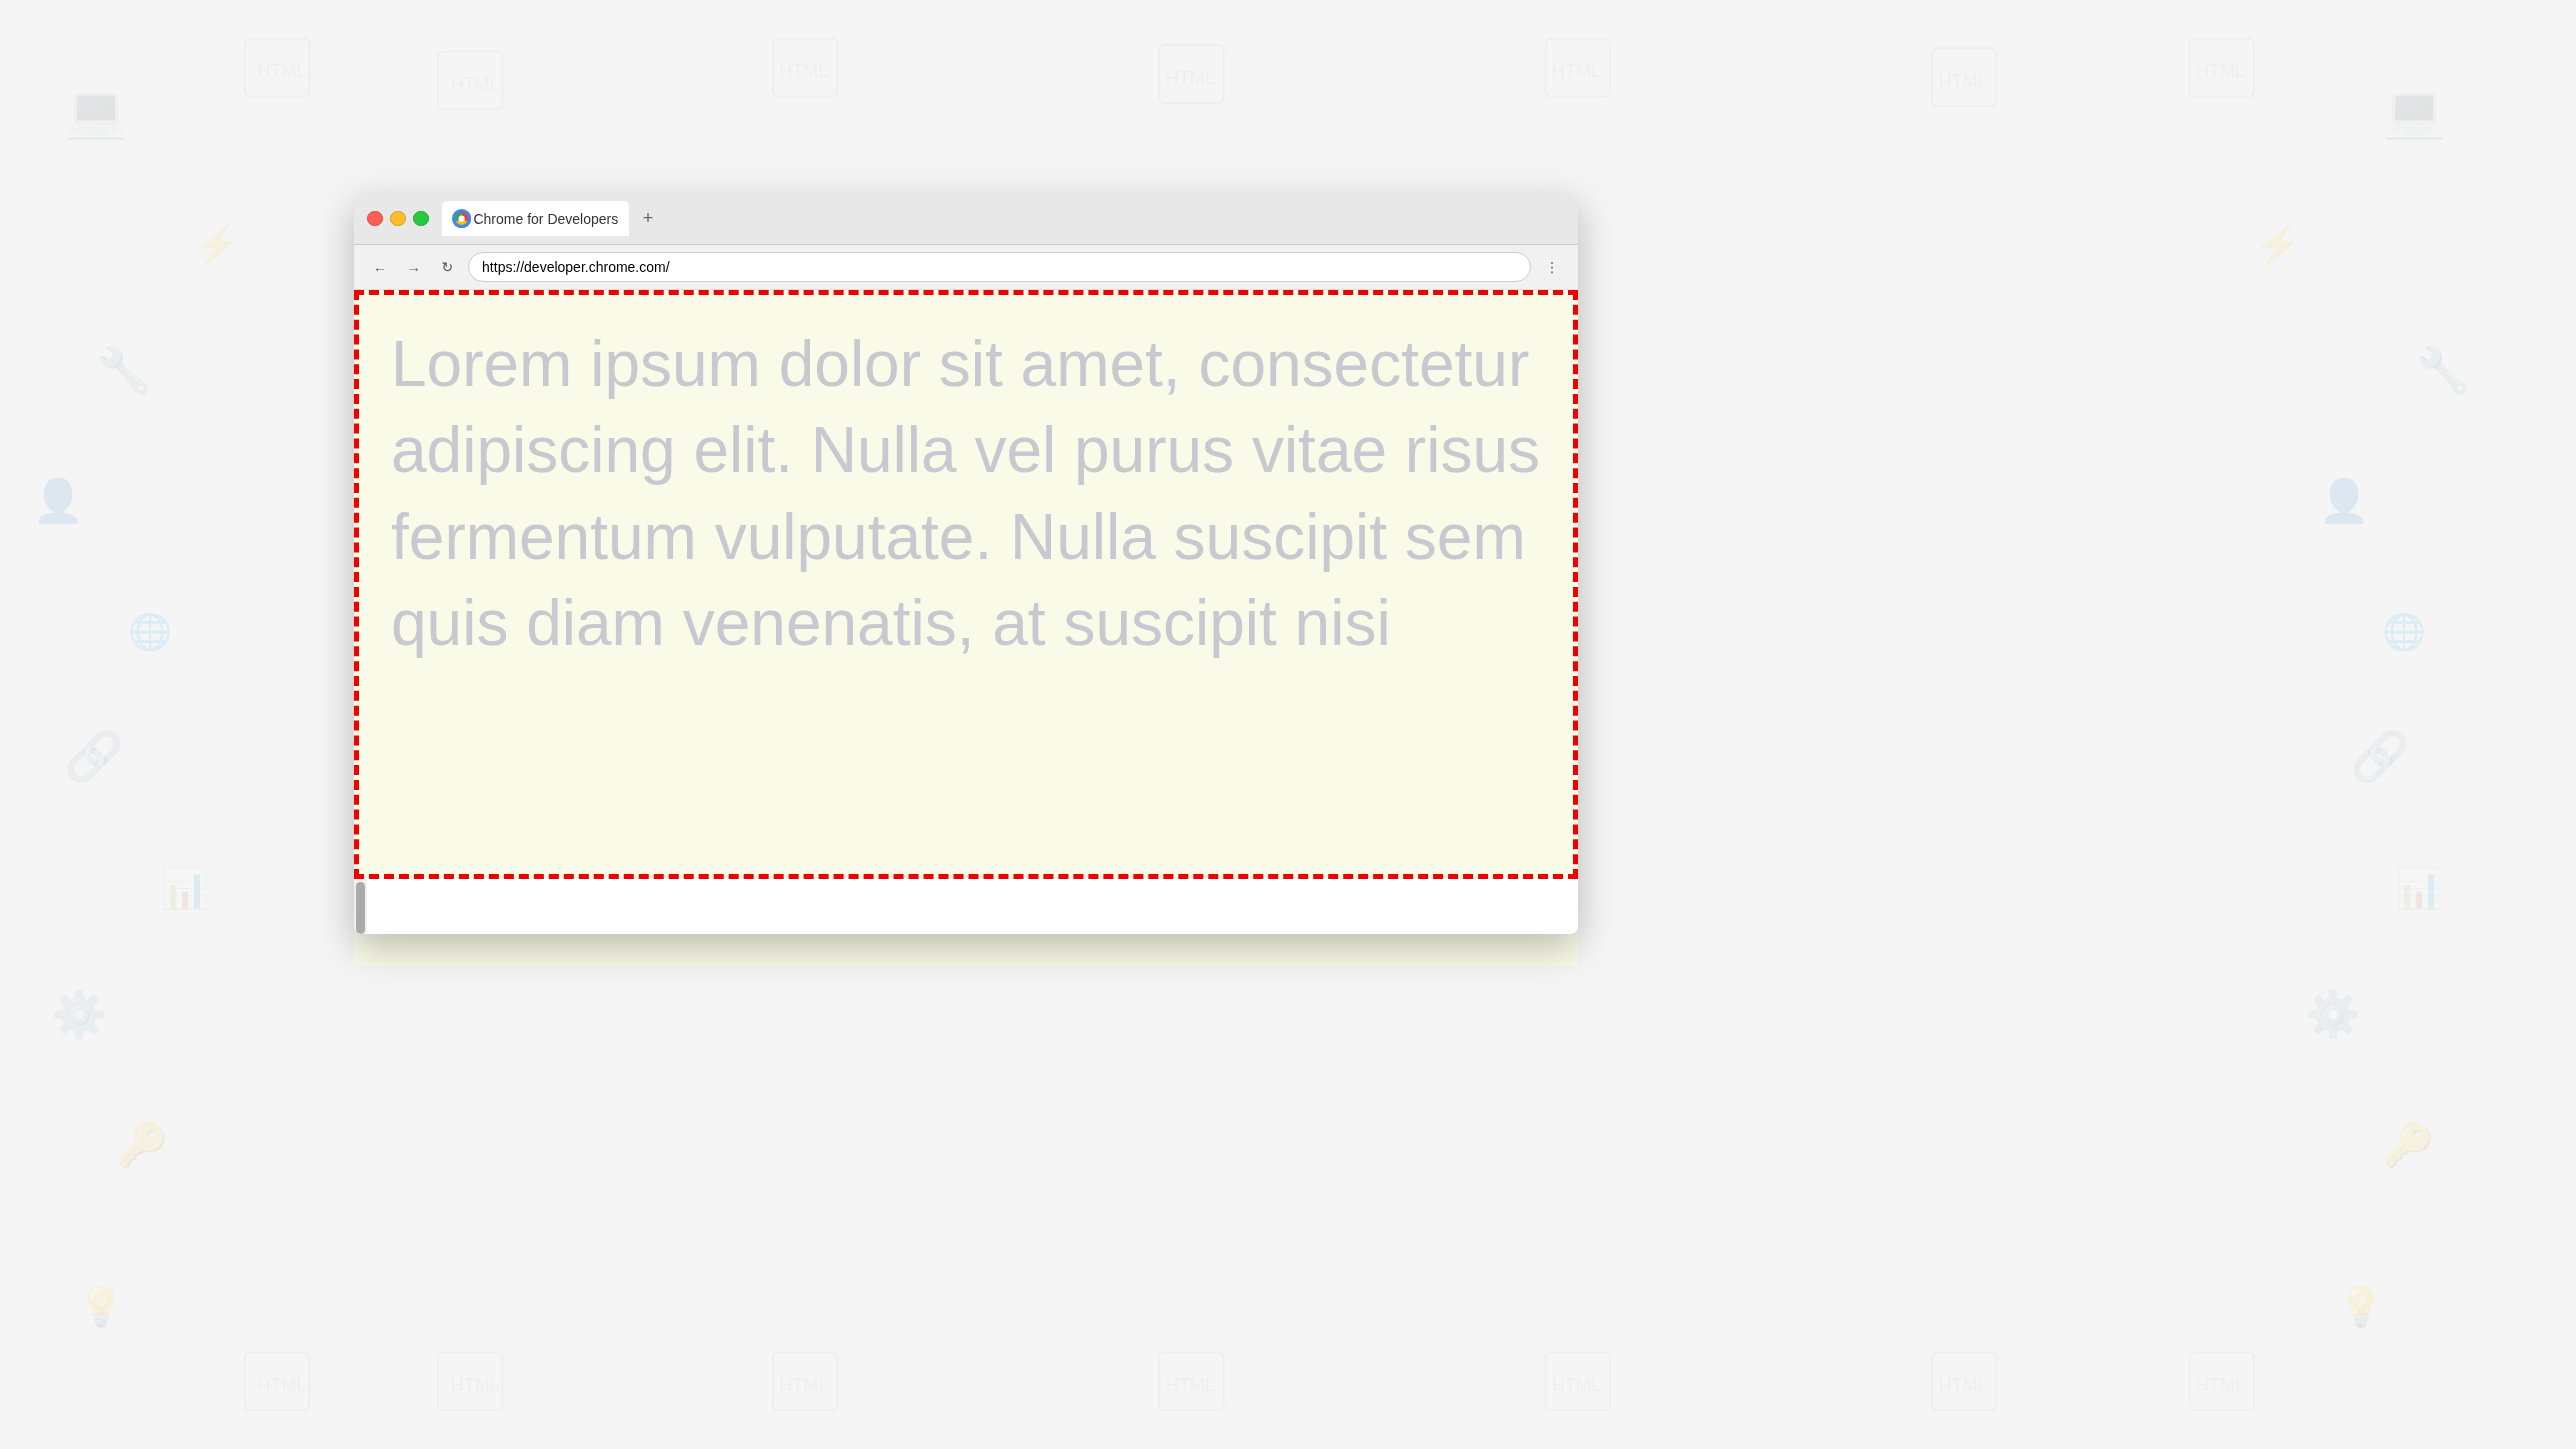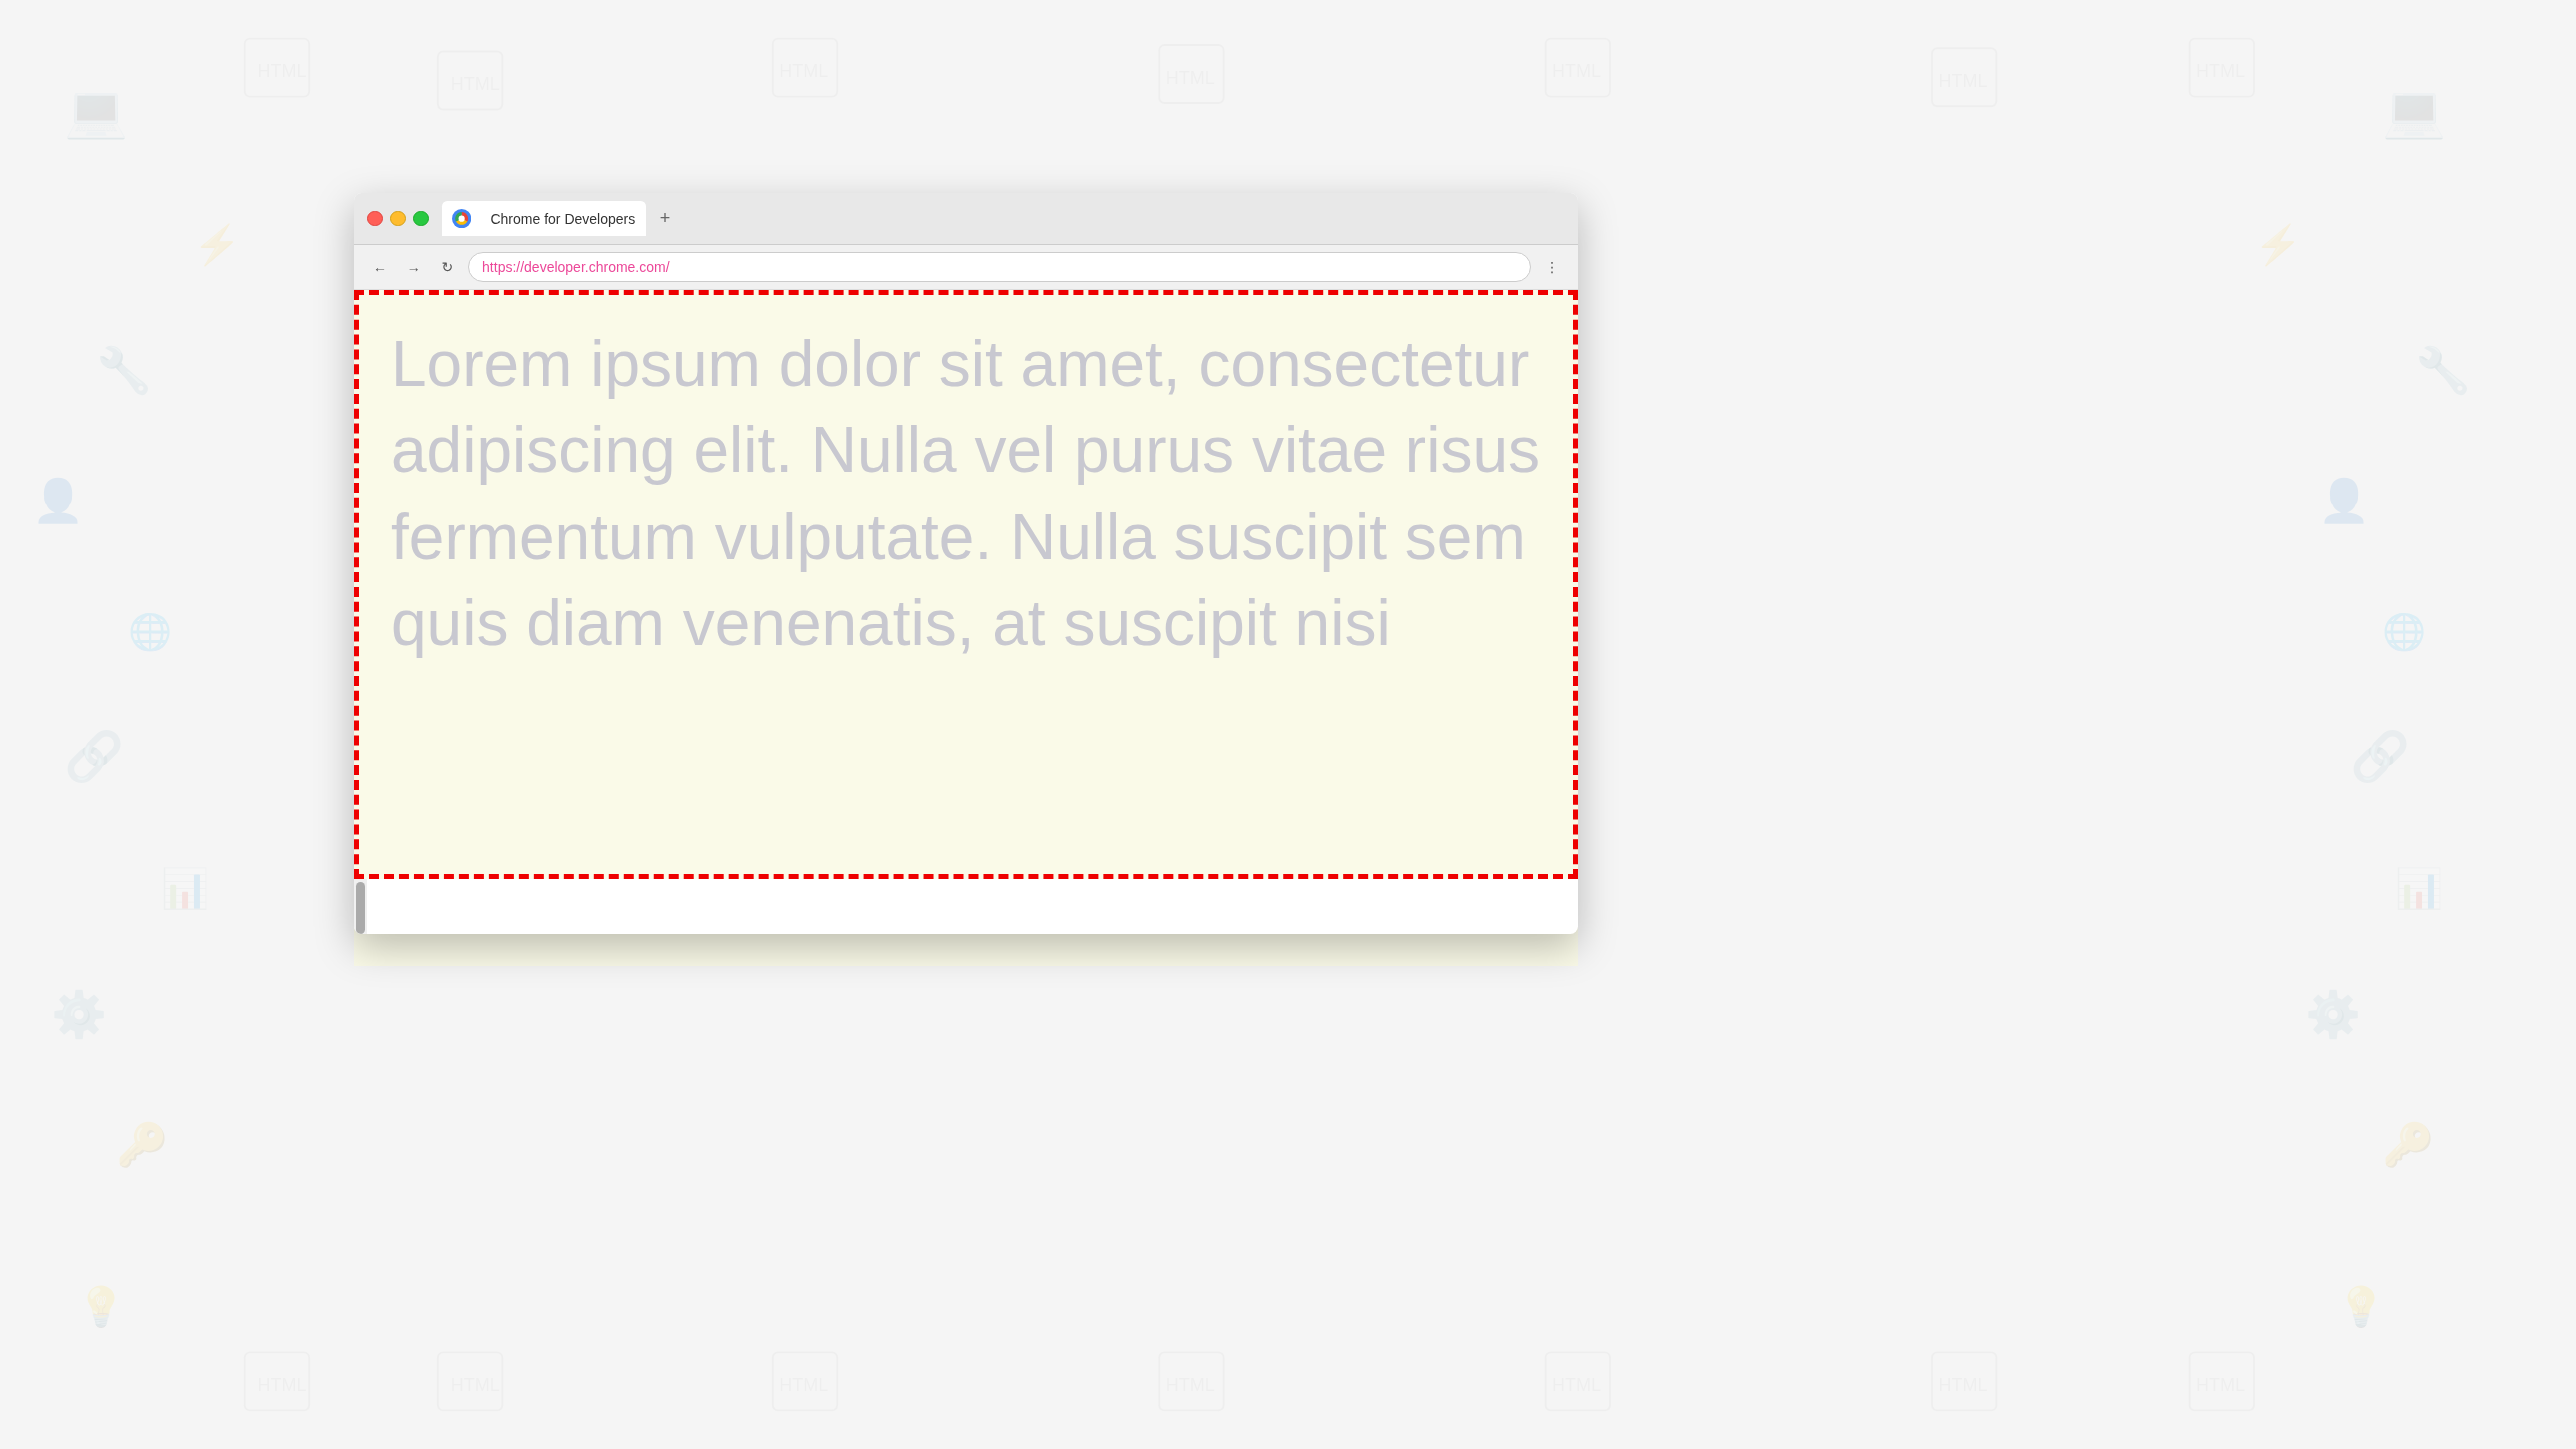--- a/index.html
+++ b/index.html
@@ -68,21 +68,21 @@
       flex: 1;
     }
 
     .tab {
       display: flex;
       align-items: center;
       background: #fff;
       border-radius: 5.2px 5.2px 0 0;
       padding: 5.2px 10.3px;
       height: 35px;
-      gap: 19px;
+      gap: 2px;
       min-width: 180px;
     }
 
     .tab-title {
       font-size: 14px;
       color: #333;
       white-space: nowrap;
     }
 
     .new-tab-btn {
@@ -124,21 +124,21 @@
     .address-bar {
       flex: 1;
       background: #fff;
       border: 0.6px solid #ccc;
       border-radius: 15.5px;
       height: 30px;
       display: flex;
       align-items: center;
       padding: 12px 13px;
       font-size: 14px;
-      color: #ec4899;
+      color: #000000;
     }
 
     .menu-btn {
       width: 26px;
       height: 26px;
       display: flex;
       align-items: center;
       justify-content: center;
       cursor: pointer;
       color: #555;

